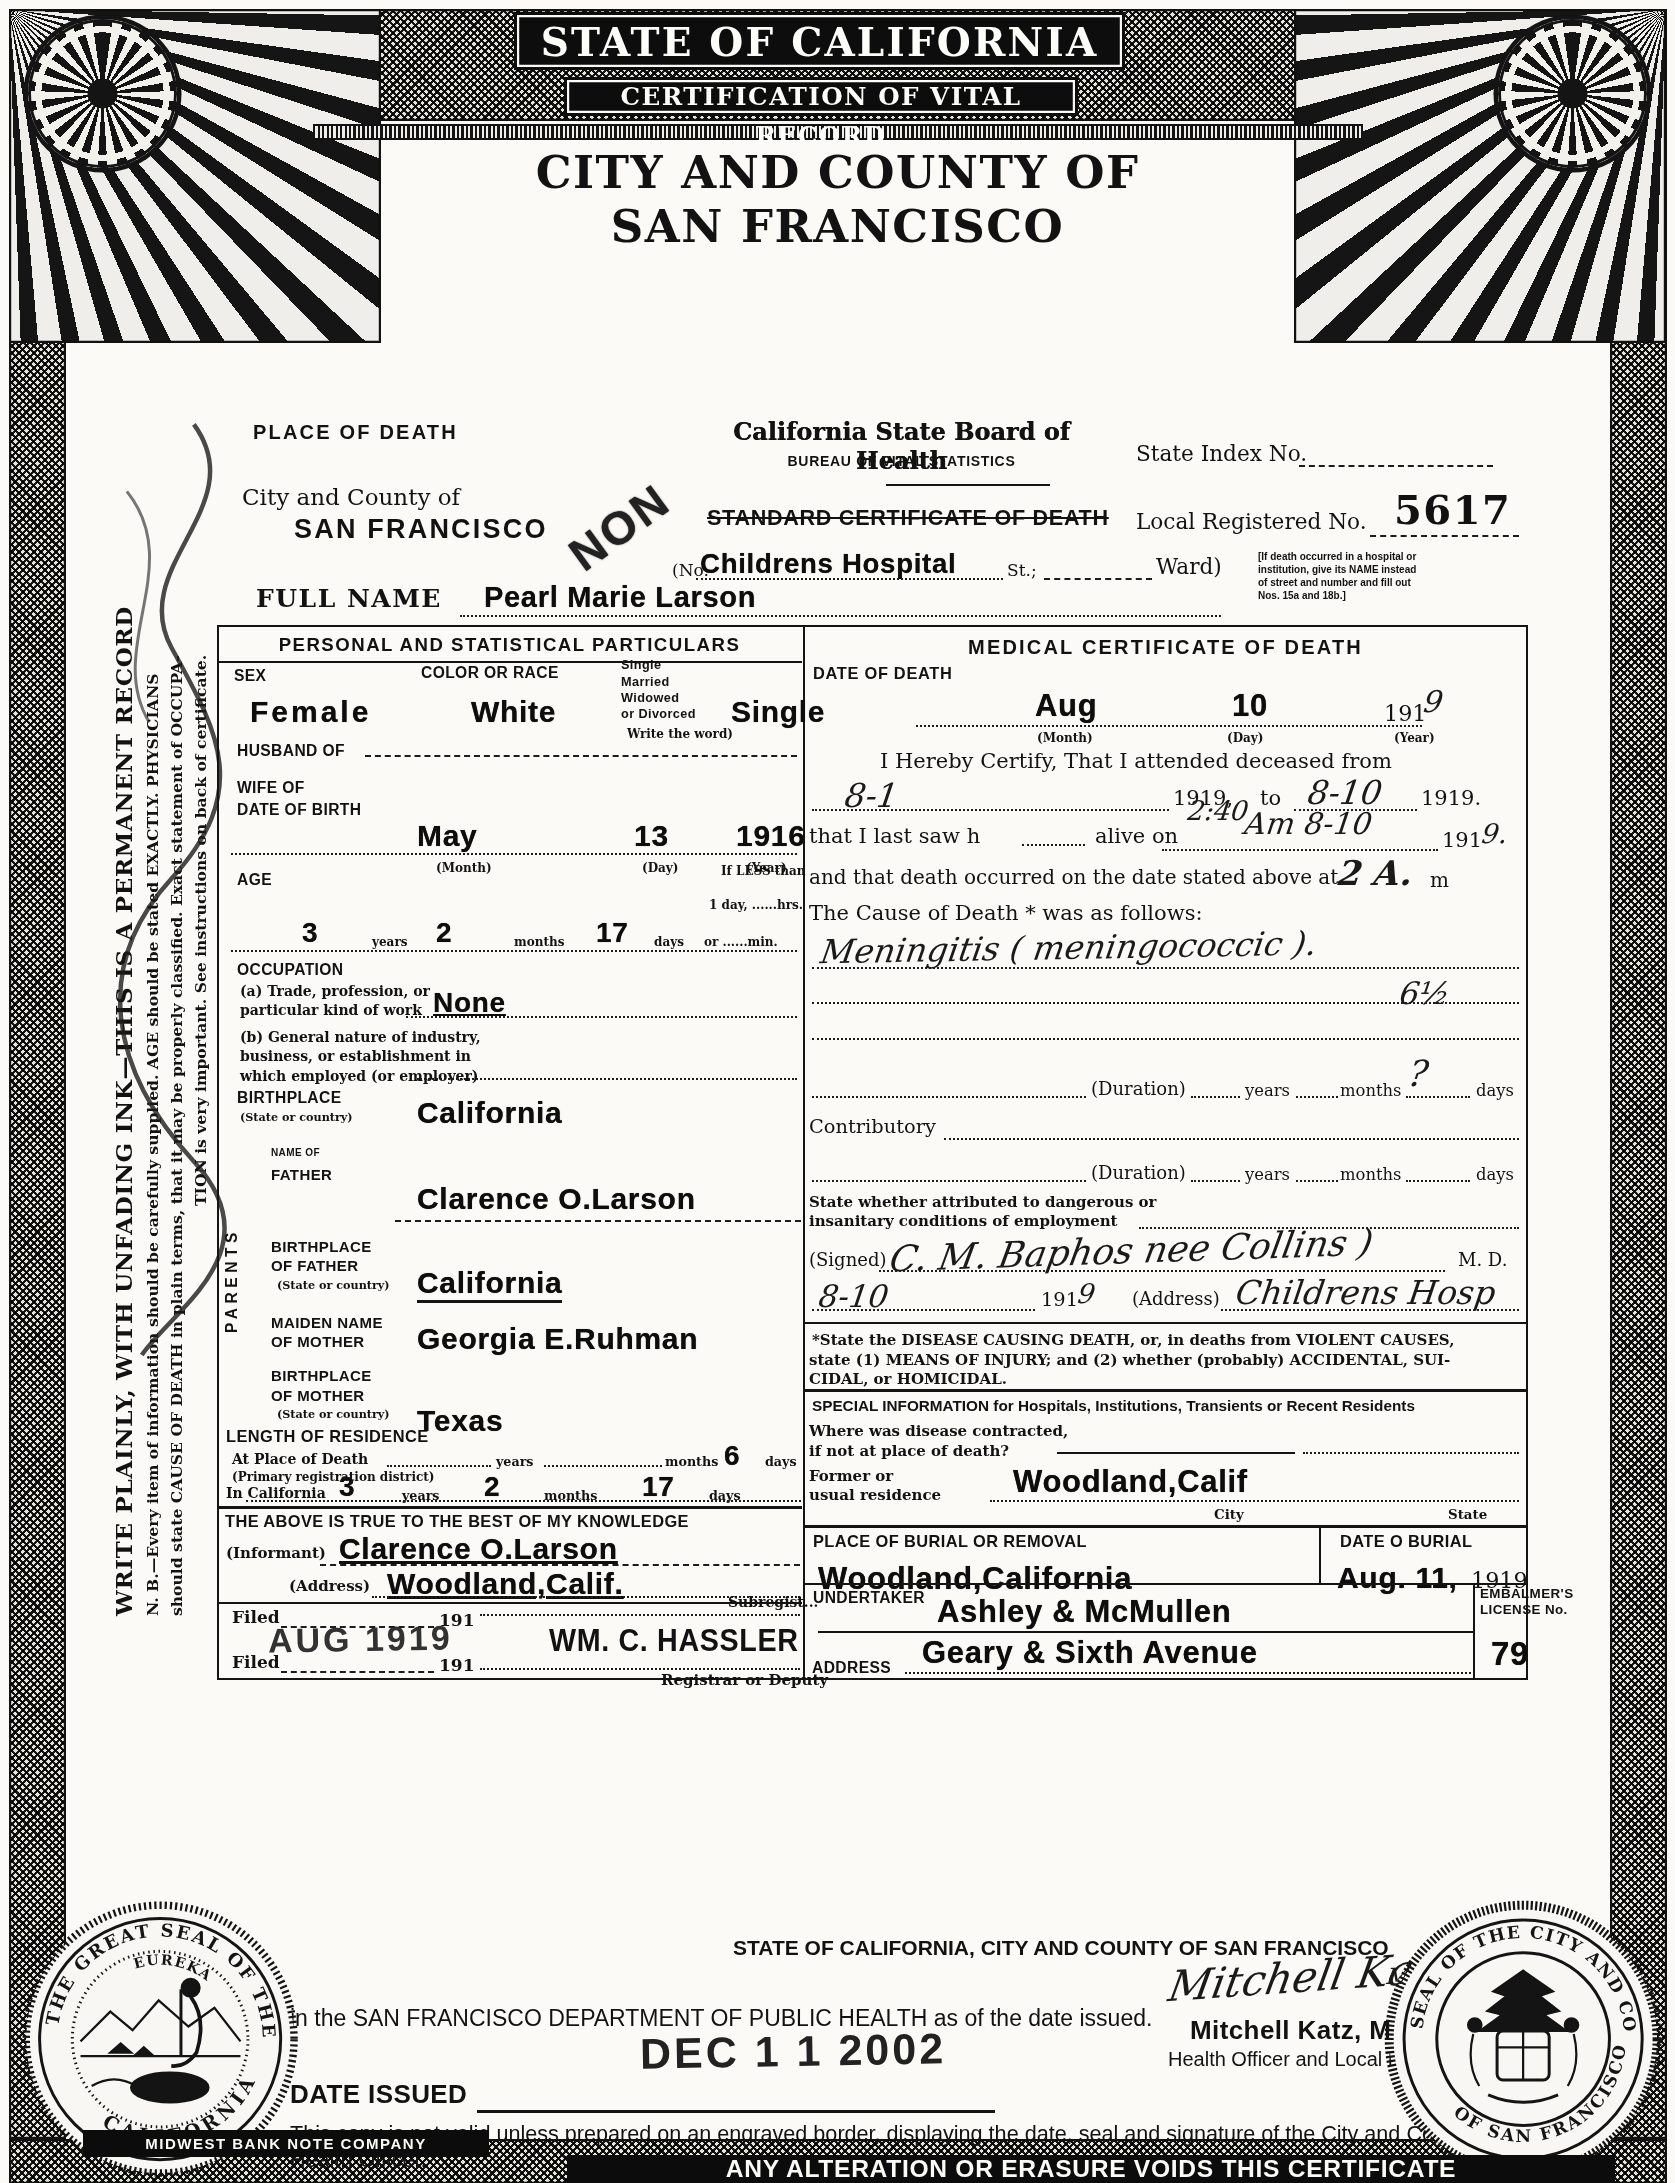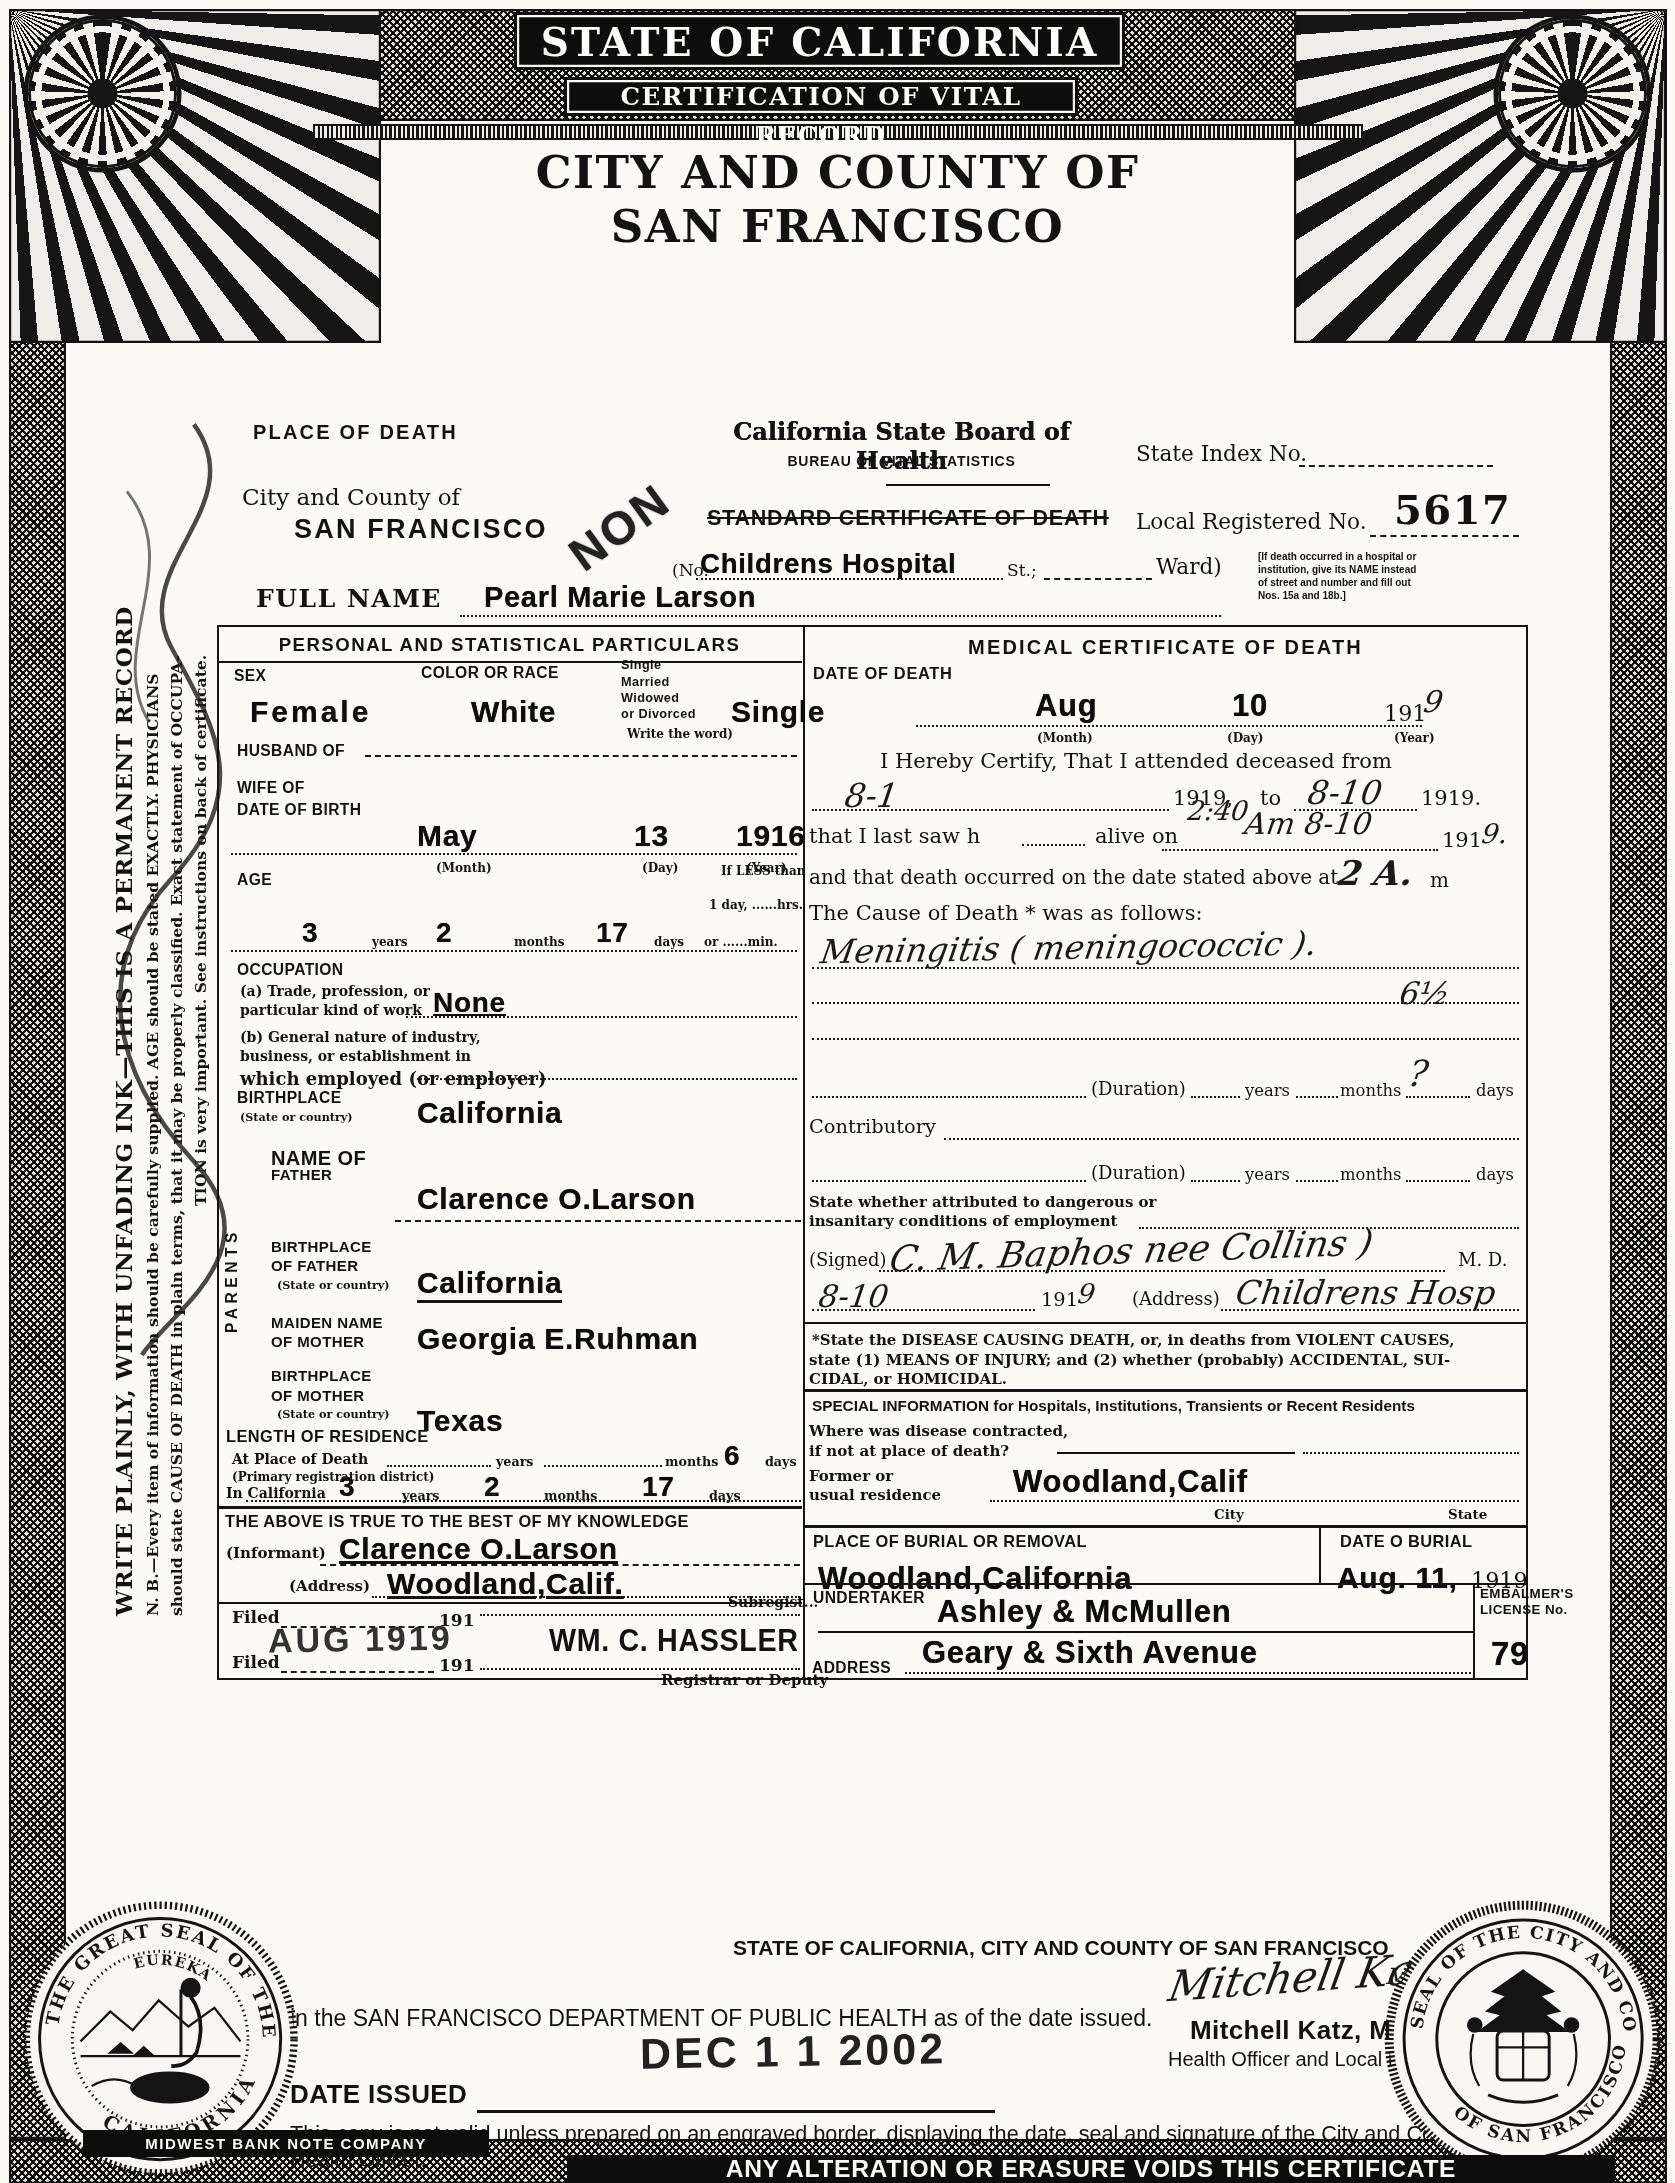--- a/index.html
+++ b/index.html
@@ -143,30 +143,30 @@
   <div class="abs serb" style="left:704px;top:935px;font-size:12px;">or ......min.</div>
   <div class="abs dot" style="left:231px;top:950px;width:566px;"></div>
 
   <div class="abs lbl" style="left:237px;top:961px;font-size:15.6px;">OCCUPATION</div>
   <div class="abs serb" style="left:240px;top:983px;font-size:14px;">(a) Trade, profession, or</div>
   <div class="abs serb" style="left:240px;top:1002px;font-size:14px;">particular kind of work</div>
   <div class="abs type" style="left:433px;top:987px;font-size:28px;text-decoration:underline;">None</div>
   <div class="abs dot" style="left:406px;top:1016px;width:391px;"></div>
   <div class="abs serb" style="left:240px;top:1029px;font-size:14px;">(b) General nature of industry,</div>
   <div class="abs serb" style="left:240px;top:1048px;font-size:14px;">business, or establishment in</div>
-  <div class="abs serb" style="left:240px;top:1068px;font-size:18px;">which employed (or employer)</div>
+  <div class="abs serb" style="left:240px;top:1068px;font-size:14px;">which employed (or employer)</div>
   <div class="abs dot" style="left:417px;top:1078px;width:380px;"></div>
 
   <div class="abs lbl" style="left:237px;top:1089px;font-size:15.6px;">BIRTHPLACE</div>
   <div class="abs serb" style="left:240px;top:1110px;font-size:11.2px;">(State or country)</div>
   <div class="abs type" style="left:417px;top:1096px;font-size:30px;">California</div>
 
   <div class="abs vtext lbl" style="left:223px;top:1333px;font-size:15.6px;letter-spacing:4.5px;">PARENTS</div>
 
-  <div class="abs lbl" style="left:271px;top:1147px;font-size:20px;text-align:right;">NAME OF</div>
+  <div class="abs lbl" style="left:271px;top:1147px;font-size:10px;text-align:right;">NAME OF</div>
   <div class="abs lbl" style="left:271px;top:1166px;font-size:15px;">FATHER</div>
   <div class="abs type" style="left:417px;top:1182px;font-size:30px;">Clarence O.Larson</div>
   <div class="abs dsh" style="left:395px;top:1220px;width:406px;"></div>
 
   <div class="abs lbl" style="left:271px;top:1238px;font-size:15px;">BIRTHPLACE</div>
   <div class="abs lbl" style="left:271px;top:1257px;font-size:15px;">OF FATHER</div>
   <div class="abs serb" style="left:277px;top:1278px;font-size:11.2px;">(State or country)</div>
   <div class="abs type" style="left:417px;top:1266px;font-size:30px;border-bottom:3px solid #151515;">California</div>
 
   <div class="abs lbl" style="left:271px;top:1314px;font-size:15px;">MAIDEN NAME</div>

